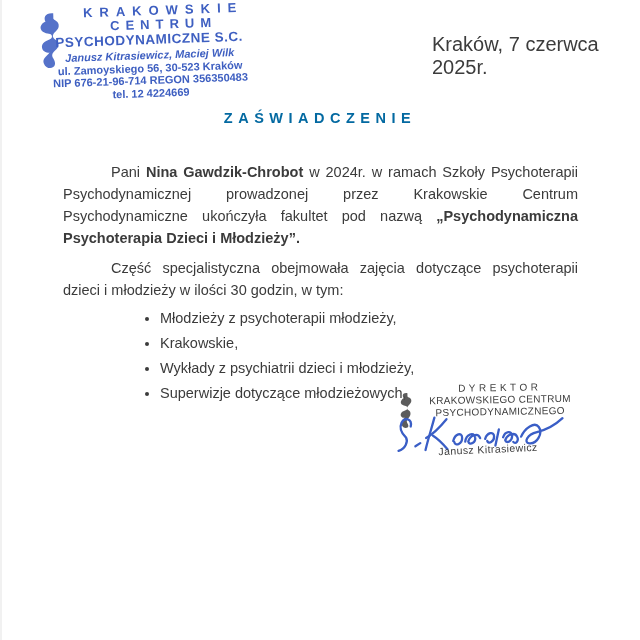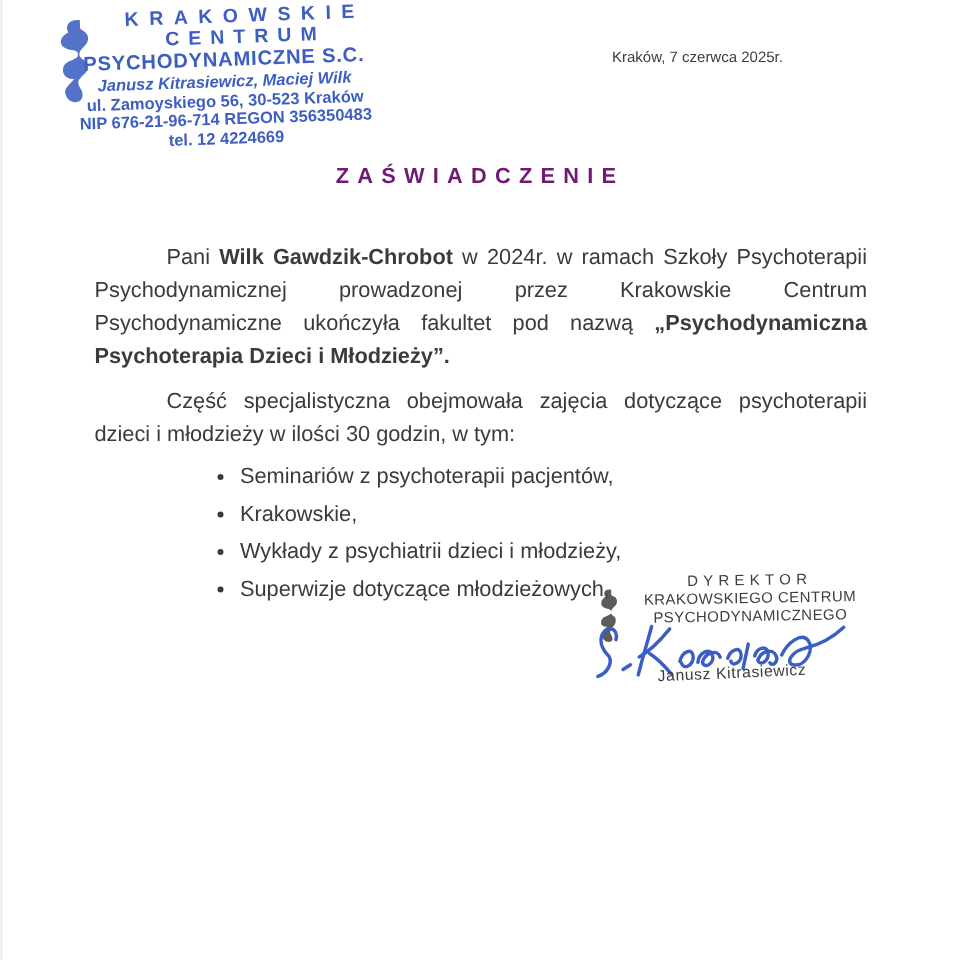--- a/index.html
+++ b/index.html
@@ -16,26 +16,26 @@
   }
   .lh-logo { position:absolute; left:2px; top:5px; }
   .lh-top { margin-left:30px; text-align:center; font-weight:bold; line-height:14px; }
   .lh-line1 { font-size:13px; letter-spacing:7px; }
   .lh-line2 { font-size:13px; letter-spacing:6px; }
   .lh-line3 { font-size:13.5px; letter-spacing:0.5px; }
   .lh-detail { text-align:center; font-size:11px; line-height:12.5px; margin-top:2px; font-weight:bold; }
   .lh-owners { font-style:italic; }
 
   
-  .dateline { position:absolute; left:408px; top:33px; font-size:10px; color:#3c3c3c; }
+  .dateline { position:absolute; left:432px; top:33px; font-size:20px; color:#3c3c3c; }
 
   
   .doc-title {
     position:absolute; top:110px; left:0; width:100%; text-align:center;
-    font-size:14.5px; font-weight:bold; letter-spacing:5.5px; color:#701a75;
+    font-size:14.5px; font-weight:bold; letter-spacing:5.5px; color:#0369a1;
   }
 
   
   .body-text {
     position:absolute; left:63px; top:161px; width:515px;
     font-size:14.5px; line-height:22px; text-align:justify; color:#3b3b3b;
   }
   .body-text p { margin:0; text-indent:48px; }
   .p2 { margin-top:8px !important; }
   .course-list { margin:6px 0 0 0; padding-left:97px; }
@@ -80,24 +80,24 @@
       <div>NIP 676-21-96-714  REGON 356350483</div>
       <div>tel. 12 4224669</div>
     </div>
   </div>
 
   <div class="dateline">Kraków, 7 czerwca 2025r.</div>
 
   <div class="doc-title">ZAŚWIADCZENIE</div>
 
   <div class="body-text">
-    <p><span>Pani </span><b>Wilk Gawdzik-Chrobot</b><span> w 2024r. w ramach Szkoły Psychoterapii Psychodynamicznej prowadzonej przez Krakowskie Centrum Psychodynamiczne ukończyła fakultet pod nazwą </span><b>„Psychodynamiczna Psychoterapia Dzieci i Młodzieży”.</b></p>
+    <p><span>Pani </span><b>Nina Gawdzik-Chrobot</b><span> w 2024r. w ramach Szkoły Psychoterapii Psychodynamicznej prowadzonej przez Krakowskie Centrum Psychodynamiczne ukończyła fakultet pod nazwą </span><b>„Psychodynamiczna Psychoterapia Dzieci i Młodzieży”.</b></p>
     <p class="p2">Część specjalistyczna obejmowała zajęcia dotyczące psychoterapii dzieci i młodzieży w ilości 30 godzin, w tym:</p>
     <ul class="course-list">
-      <li><span>Seminariów z psychoterapii pacjentów,</span></li>
+      <li><span>Młodzieży z psychoterapii młodzieży,</span></li>
       <li><span>Krakowskie,</span></li>
       <li><span>Wykłady z psychiatrii dzieci i młodzieży,</span></li>
       <li><span>Superwizje dotyczące młodzieżowych,</span></li>
     </ul>
   </div>
 
   <div class="sig-block">
     <svg class="sig-logo" width="15" height="40" viewBox="0 0 16 40">
       <path d="M9 1 C4 0 3 4 5 6 C2 8 1 11 3 13 C6 15 9 14 9 17 C9 20 3 19 2 23
                C1 26 4 28 6 27 C4 31 2 32 3 35 C4 39 10 39 10 36 C10 33 7 32 9 29

